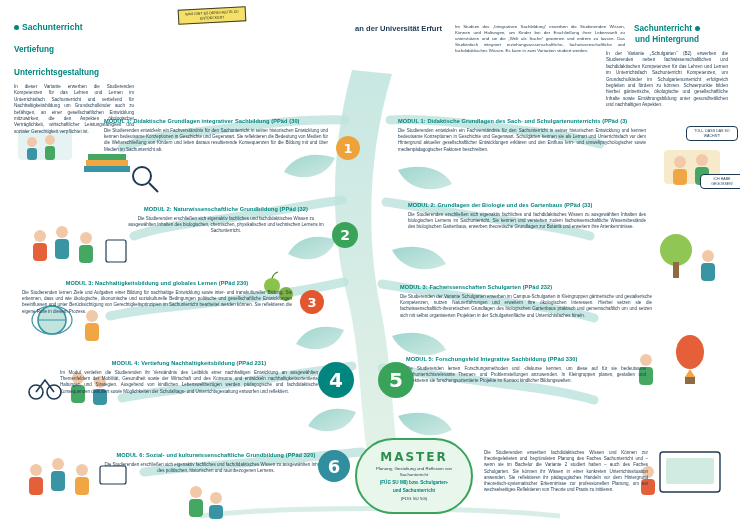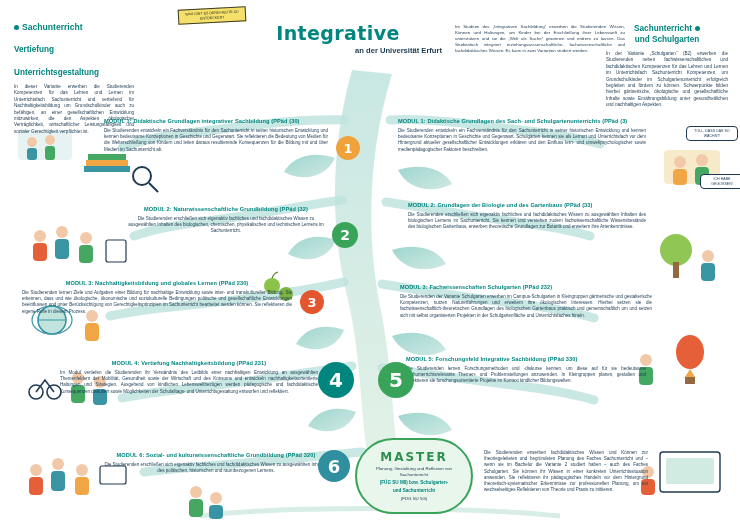--- a/index.html
+++ b/index.html
@@ -241,26 +241,25 @@
     </div>
     <div class="t2">Vertiefung</div>
     <div class="t2">Unterrichtsgestaltung</div>
     <div class="body">In dieser Variante erwerben die Studierenden Kompetenzen für das Lehren und Lernen im Unterrichtsfach Sachunterricht und vertiefend für Nachhaltigkeitsbildung um Grundschulkinder auch zu befähigen, an einer gesellschaftlichen Entwicklung mitzuwirken, die den Aspekten ökologischer Verträglichkeit, wirtschaftlicher Leistungsfähigkeit und sozialer Gerechtigkeit verpflichtet ist.</div>
   </div>
 
   <div class="hdr-right">
     <div class="t1">
       <span>Sachunterricht</span><span class="dot" style="margin-left:3px;margin-right:0"></span>
     </div>
-    <div class="t1">und Schulgarten</div>
+    <div class="t1">und Hintergrund</div>
     <div class="body">In der Variante „Schulgarten“ (B2) erwerben die Studierenden neben fachwissenschaftlichen und fachdidaktischen Kompetenzen für das Lehren und Lernen im Unterrichtsfach Sachunterricht Kompetenzen, um Grundschulkinder im Schulgartenunterricht erfolgreich begleiten und fördern zu können. Schwerpunkte bilden hierbei gärtnerische, ökologische und gesellschaftliche Inhalte sowie Ernährungsbildung unter gesundheitlichen und nachhaltigen Aspekten.</div>
   </div>
 
   <div class="big-title">
-    <div class="l1">Integrative</div>
     <div class="l3">an der Universität Erfurt</div>
   </div>
   <div class="top-note">Im Studium des „Integrativen Sachbildung“ erwerben die Studierenden Wissen, Können und Haltungen, um Kinder bei der Erschließung ihrer Lebenswelt zu unterstützen und sie die „Welt als Sache“ gewinnen und erdrem zu lassen. Das Studienfach integriert erziehungswissenschaftliche, fachwissenschaftliche und fachdidaktisches Wissen. Es kann in zwei Varianten studiert werden.</div>
 
   <div class="note-yellow" style="left:178px;top:8px;width:60px;">WAS GIBT ES DENN HEUTE ZU ENTDECKEN?</div>
   <div class="bubble" style="left:686px;top:126px;width:44px;">TOLL, DASS DAS SO WÄCHST!</div>
   <div class="bubble" style="left:700px;top:174px;width:36px;">ICH HABE GEGOSSEN!</div>
 
   <div class="blk" style="left:104px;top:118px;width:224px;">
     <div class="mod-title">MODUL 1: Didaktische Grundlagen integrativer Sachbildung (PPäd (30)</div>

